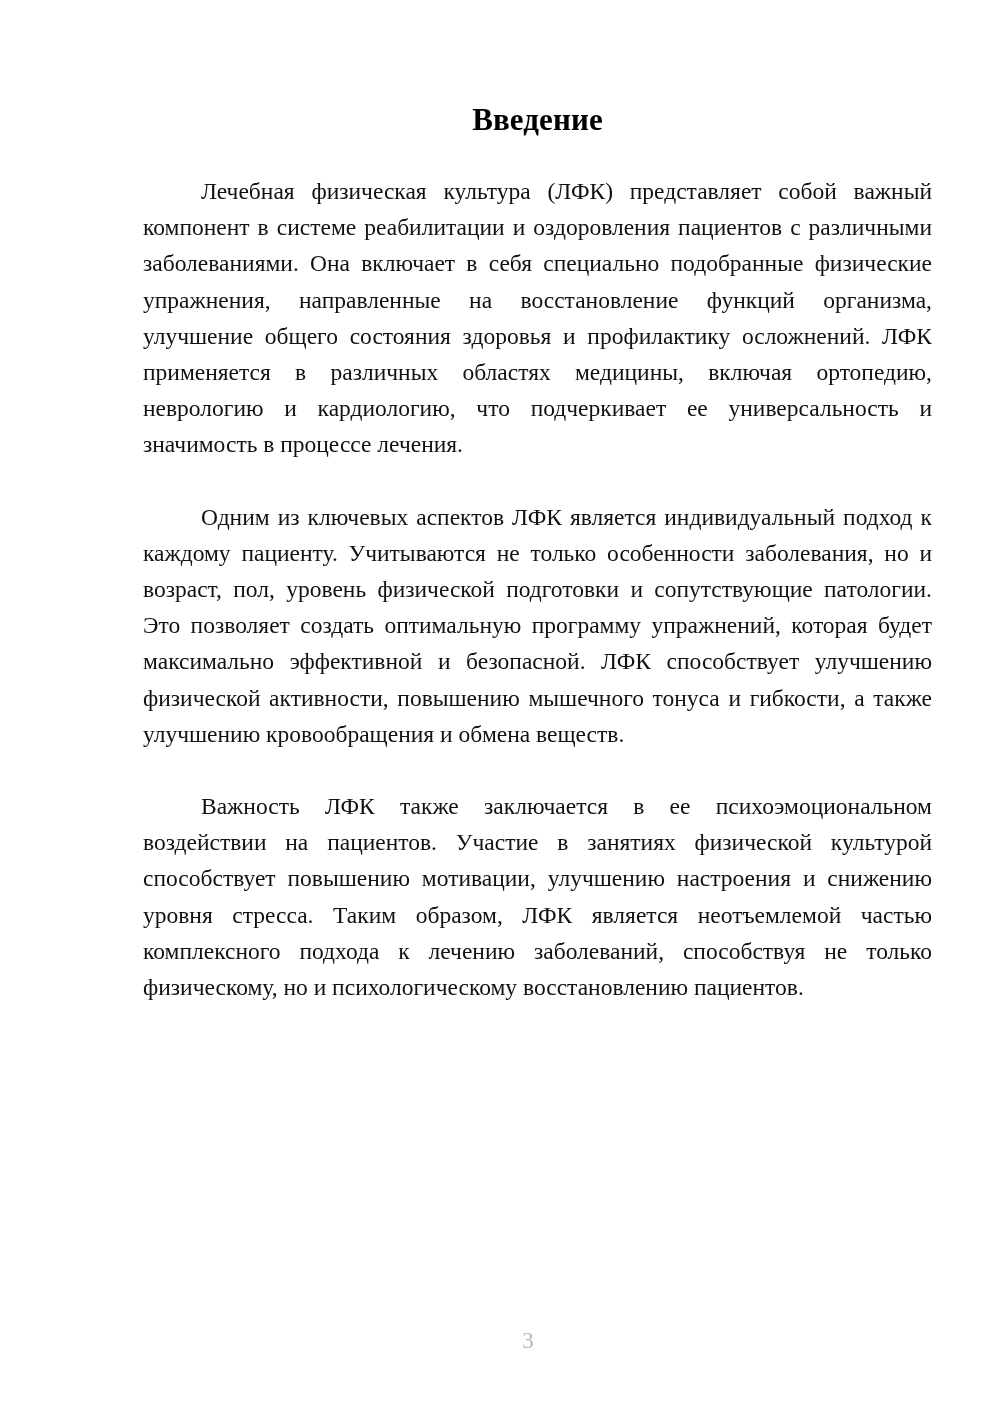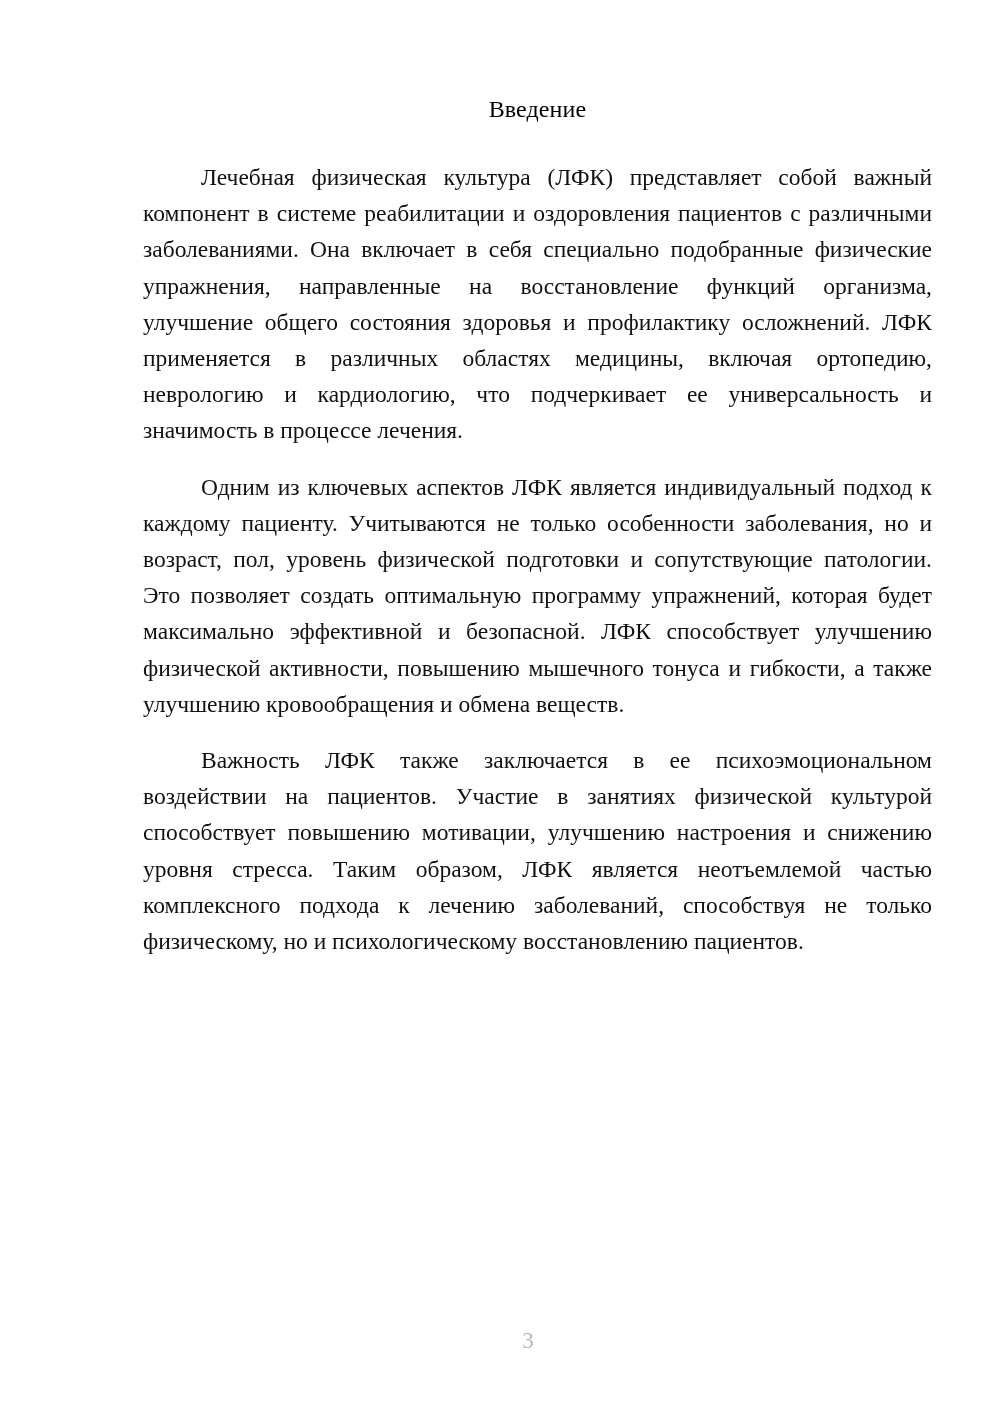--- a/index.html
+++ b/index.html
@@ -19,26 +19,26 @@
   }
 
   .content {
     position: absolute;
     left: 143px;
     top: 0;
     width: 789px;
   }
 
   .doc-title {
-    margin: 1px;
+    margin: 8px;
     padding: 0;
     text-align: center;
     font-family: "Liberation Serif", "DejaVu Serif", serif;
-    font-weight: normal;
-    font-size: 24px;
+    font-weight: bold;
+    font-size: 31px;
     line-height: 1.0;
     color: #000000;
     padding-top: 96px;
     letter-spacing: 0.1px;
   }
 
   .body-text {
     margin: 0;
     padding: 0;
     font-family: "Liberation Serif", "DejaVu Serif", serif;
@@ -50,21 +50,21 @@
     text-indent: 58px;
     hyphens: none;
     -webkit-hyphens: none;
   }
 
   .para-first {
     margin-top: 38px;
   }
 
   .para-next {
-    margin-top: 20px;
+    margin-top: 36px;
   }
 
   .page-number {
     position: absolute;
     left: 0;
     top: 1329px;
     width: 1000px;
     text-align: center;
     padding-left: 56px;
     box-sizing: border-box;

